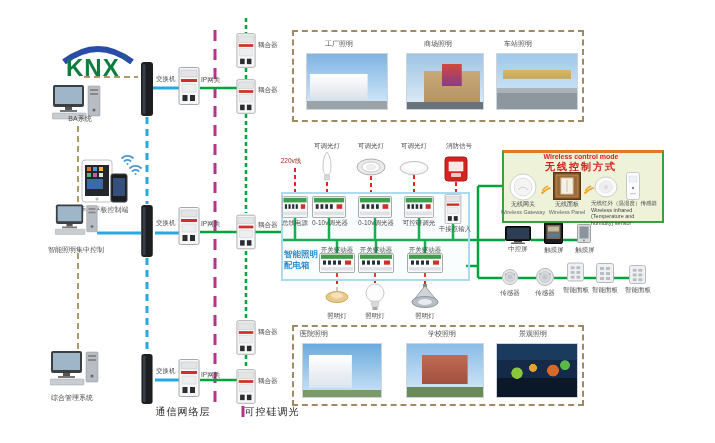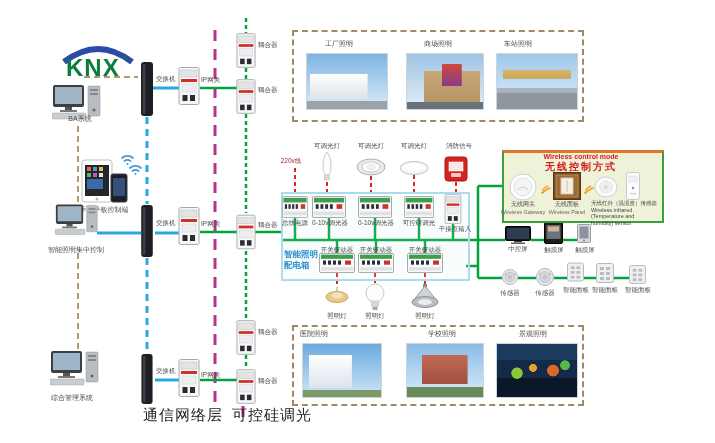--- a/index.html
+++ b/index.html
@@ -2,21 +2,21 @@
 <html><head>
 <meta charset="utf-8">
 <style>
   html,body{margin:0;padding:0;background:#fff;}
   #stage{position:relative;width:715px;height:443px;background:#ffffff;overflow:hidden;
          font-family:"Liberation Sans",sans-serif;}
   .abs{position:absolute;}
   .lbl{position:absolute;font-size:7px;line-height:1.15;color:#4a4a4a;white-space:nowrap;
        transform:translateX(-50%);text-align:left;}
   .la{transform:none;text-align:left;}
-  .layer-lbl{font-size:15px;color:#222;letter-spacing:1px;}
+  .layer-lbl{font-size:10px;color:#222;letter-spacing:1px;}
   .maroon{color:#a03028;font-size:6.5px;}
   .small{font-size:6.5px;}
   .xsmall{font-size:5.5px;white-space:normal;width:66px;color:#444;}
   .bluetitle{font-size:8.5px;font-weight:bold;color:#2a8fd0;line-height:1.25;}
   .dashed-box{position:absolute;border:2px dashed #a08a66;}
   .dist-box{position:absolute;border:2px solid #aadcee;background:rgba(215,240,250,0.12);}
   .wifi-box{position:absolute;background:#edf2d8;border:2px solid #3aa03a;border-top:3px solid #e07828;}
   .photo{position:absolute;border:1px solid #cfd4d8;background-repeat:no-repeat;}
   .ph-factory{background-image:linear-gradient(to top,#9ca3a8 0,#9ca3a8 14%,rgba(0,0,0,0) 14%),
     linear-gradient(#ffffff,#dde3e9),linear-gradient(#7fb4e2,#d9ecfa);

